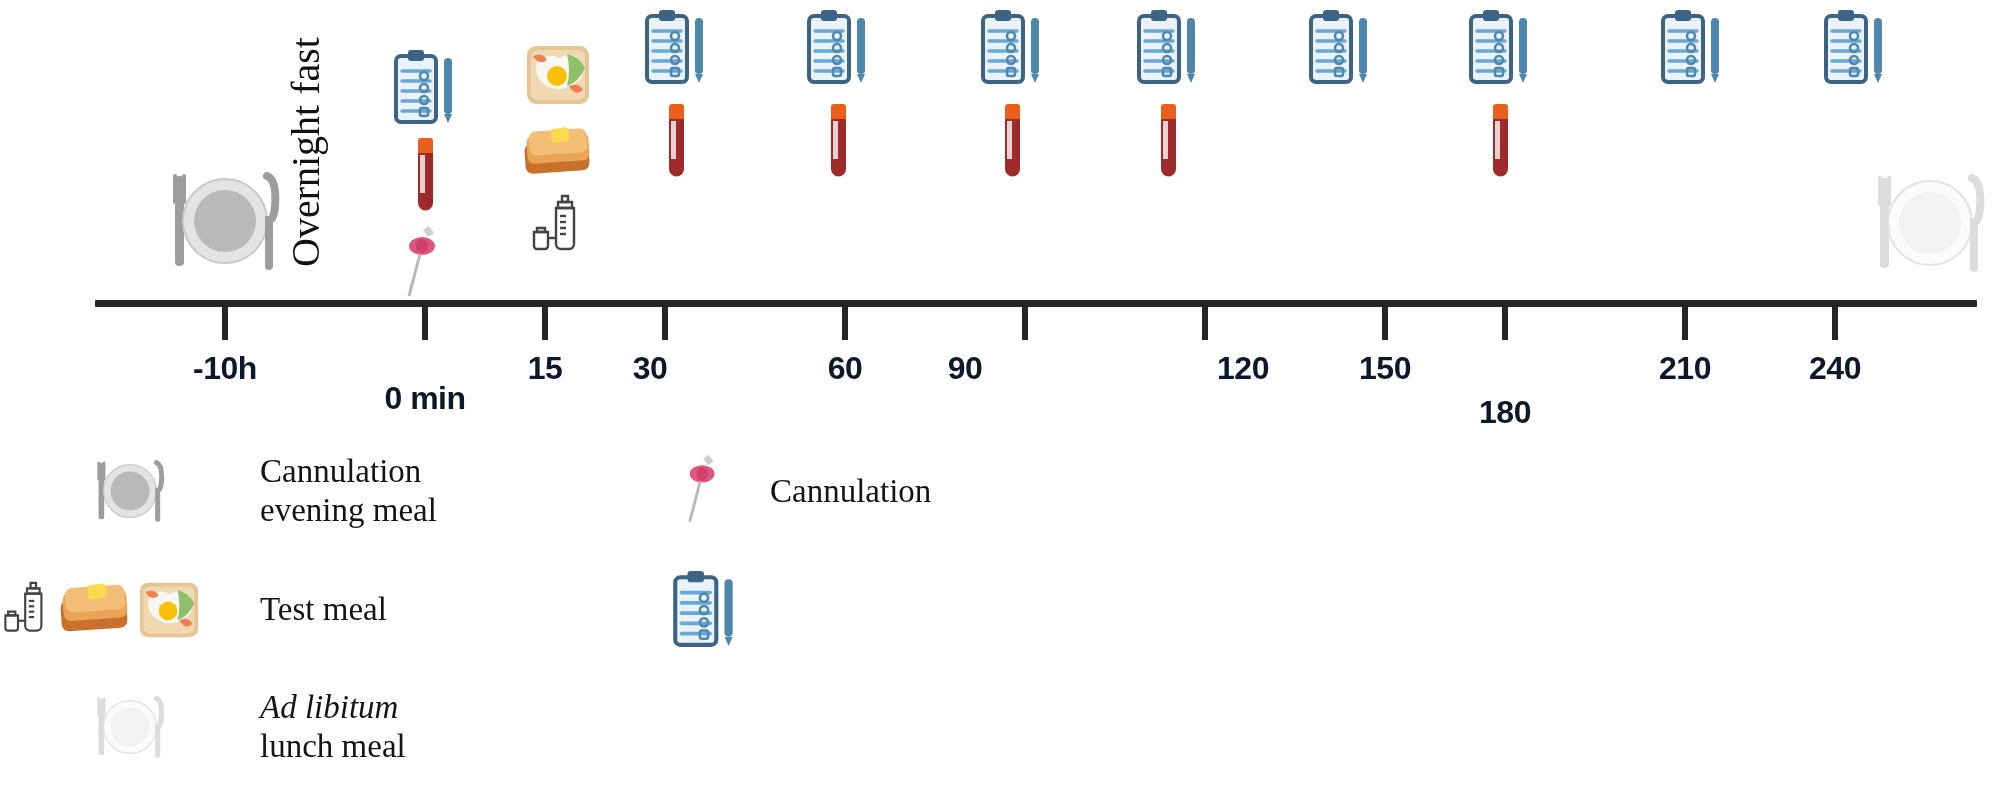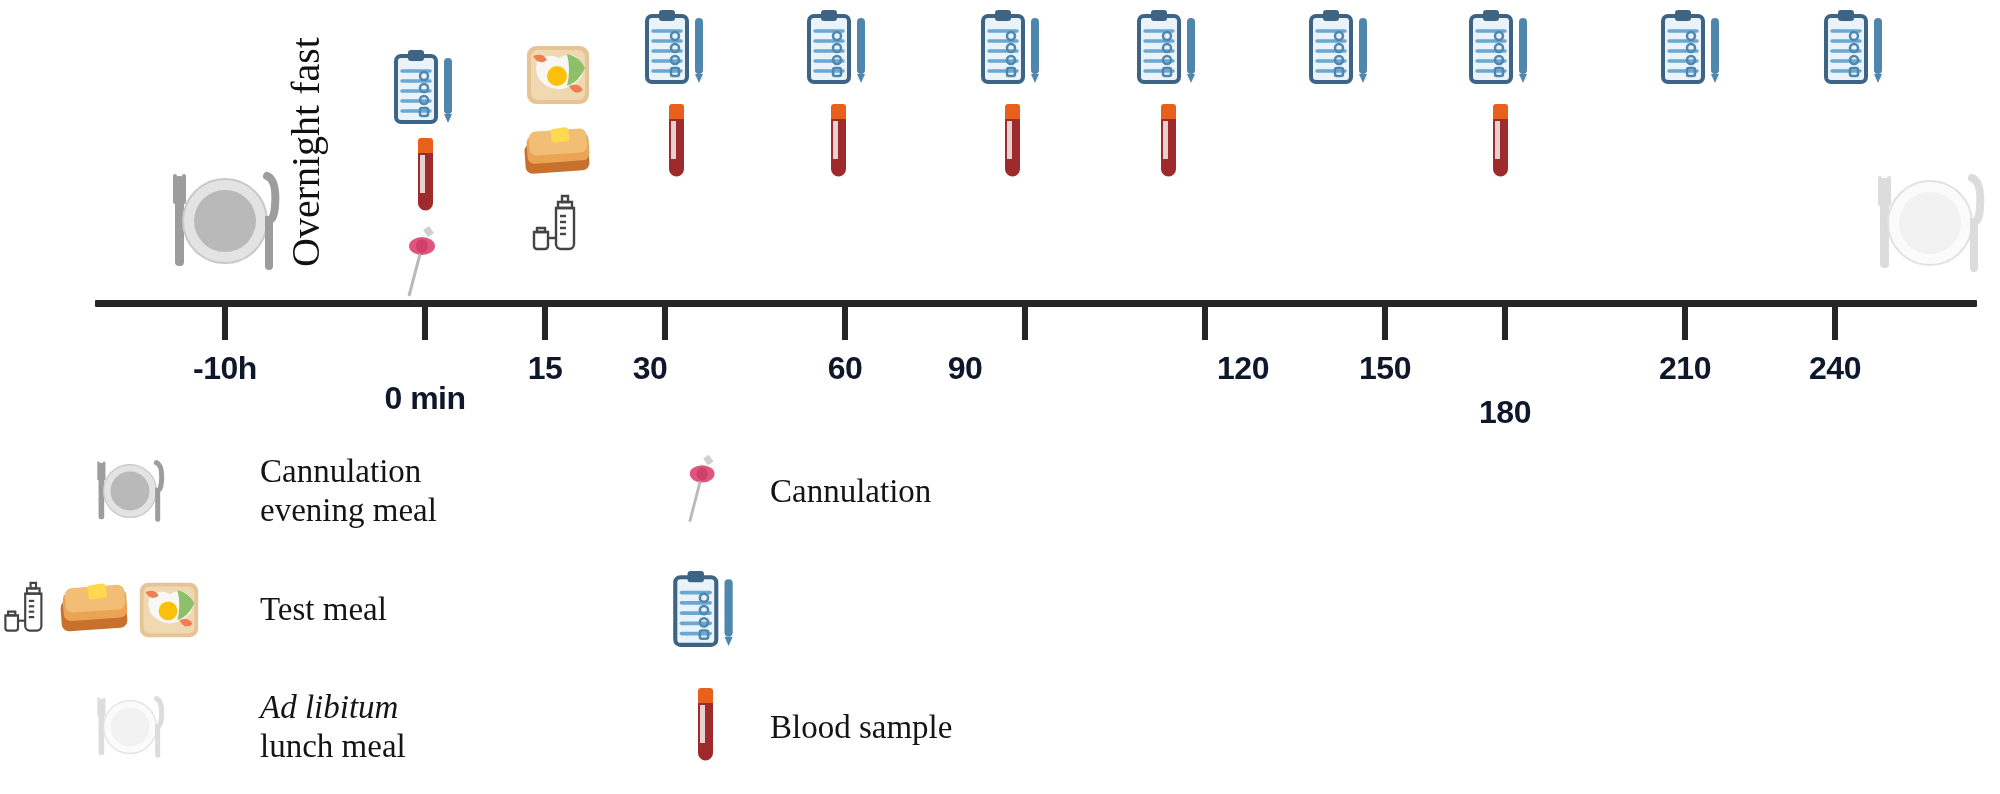--- a/index.html
+++ b/index.html
@@ -489,27 +489,15 @@
               <circle cx="30" cy="40" r="4"></circle>
             <circle cx="30" cy="52" r="4"></circle>
               <rect x="26" y="60" width="8" height="8" rx="2"></rect>
           </g>
           <rect x="50" y="10" width="8" height="56" rx="4" fill="#4e86ad"></rect>
           <path d="M50 66 l4 9 l4 -9 z" fill="#4e86ad"></path>
         </svg>
       </div>
     </div>
 
-    <div class="legend-row">
-      <div class="legend-icon lg-ind-r">
-        <svg style="width:30px;height:80px;" viewBox="0 0 30 78">
-          <rect x="8" y="0" width="15" height="17" rx="3" fill="#e8601c"></rect>
-          <path d="M8 15 h15 v50 a7.5 7.5 0 0 1 -15 0 z" fill="#9e2a2b"></path>
-          <rect x="10" y="17" width="5" height="38" fill="#f2efef" opacity="0.85"></rect>
-        </svg>
-      </div>
-      <div class="legend-text">
-        <div>Blood sample</div>
-      </div>
-    </div>
 
   </div>
 </div>
 
 </body></html>

